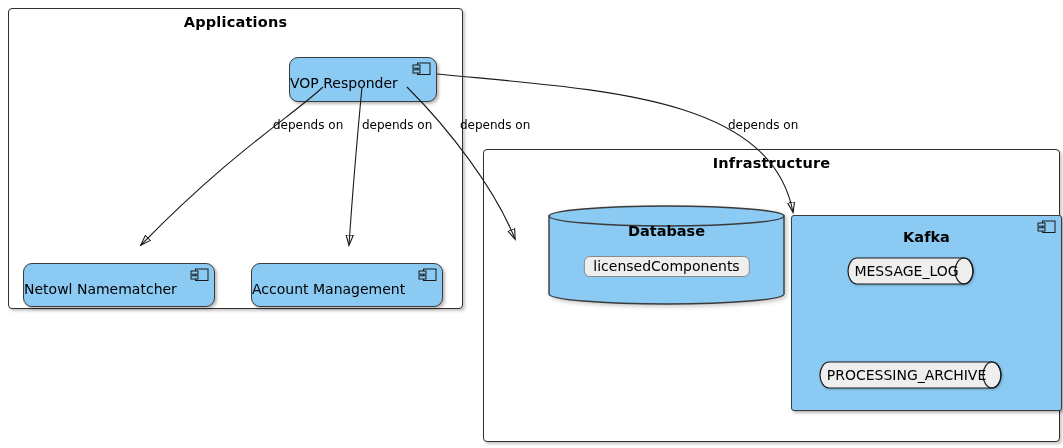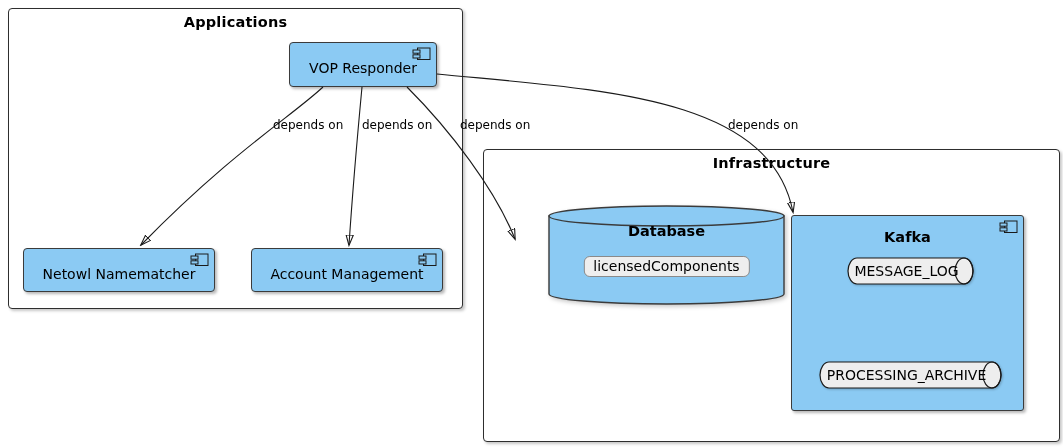--- a/index.html
+++ b/index.html
@@ -18,23 +18,23 @@
     position:absolute;background:#fff;border:1.5px solid var(--pkg-border);
     border-radius:4px;box-shadow:2px 2px 3px rgba(0,0,0,.22);
   }
   .pkg-title{
     position:absolute;top:5px;left:0;right:0;text-align:center;
     font-weight:bold;font-size:14.5px;letter-spacing:.2px;
   }
 
   .component{
     position:absolute;background:var(--node-fill);border:1.5px solid var(--node-border);
-    border-radius:4px;box-shadow:2px 2px 3px rgba(0,0,0,.28);
-    display:flex;align-items:center;justify-content:center;
-    font-size:14px;padding-top:7px;box-sizing:border-box;
+    border-radius:9px;box-shadow:2px 2px 3px rgba(0,0,0,.28);
+    display:flex;align-items:center;justify-content:flex-start;
+    font-size:14px;padding-top:7px;box-sizing:border-box;margin-top:15px;
   }
   .comp-icon{position:absolute;top:4px;right:5px;width:19px;height:14px;}
 
   .kafka-box{
     position:absolute;background:var(--node-fill);border:1.5px solid var(--node-border);
     border-radius:3px;box-shadow:2px 2px 3px rgba(0,0,0,.28);box-sizing:border-box;
   }
   .kafka-title{position:absolute;top:13px;left:0;right:0;text-align:center;font-weight:bold;font-size:14.5px;}
 
   .queue{position:absolute;}
@@ -72,21 +72,21 @@
 
   <div class="db-wrap" style="left:516px;top:205px;width:237px;height:100px;margin-left:32px;">
     <svg width="237" height="100" viewBox="0 0 237 100">
       <path d="M1,11 L1,89 A117.5,10 0 0 0 236,89 L236,11 Z" fill="var(--node-fill)" stroke="var(--node-border)" stroke-width="1.4"></path>
       <ellipse cx="118.5" cy="11" rx="117.5" ry="10" fill="var(--node-fill)" stroke="var(--node-border)" stroke-width="1.4"></ellipse>
     </svg>
     <div class="db-title">Database</div>
     <div class="db-item">licensedComponents</div>
   </div>
 
-  <div class="kafka-box" style="left:791px;top:215px;width:233px;height:196px;">
+  <div class="kafka-box" style="left:791px;top:215px;width:271px;height:196px;">
     <div class="kafka-title">Kafka</div>
     <svg class="comp-icon" viewBox="0 0 19 14">
       <rect x="5.5" y="1" width="12.5" height="11.5" fill="var(--node-fill)" stroke="#1a1a1a" stroke-width="1"></rect>
       <rect x="1" y="3" width="7" height="3.2" fill="var(--node-fill)" stroke="#1a1a1a" stroke-width="1"></rect>
       <rect x="1" y="7.8" width="7" height="3.2" fill="var(--node-fill)" stroke="#1a1a1a" stroke-width="1"></rect>
     </svg>
 
     <div class="queue" style="left:27px;top:145px;width:183px;height:28px;">
       <svg width="183" height="28" viewBox="0 0 183 28">
         <path d="M10,1 L173,1 A9,13 0 0 1 173,27 L10,27 A9,13 0 0 1 10,1 Z" fill="var(--shape-fill)" stroke="var(--shape-border)" stroke-width="1.2"></path>

